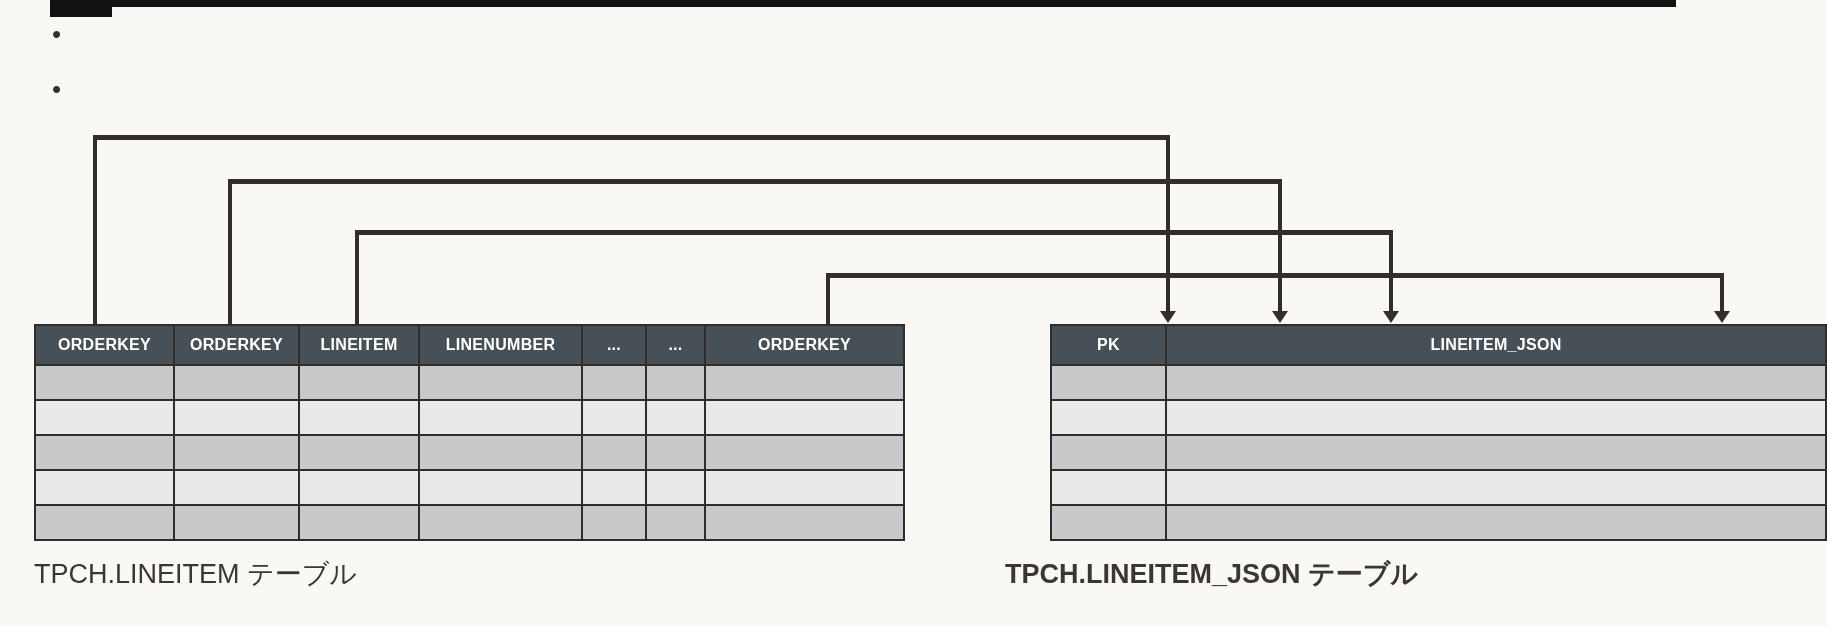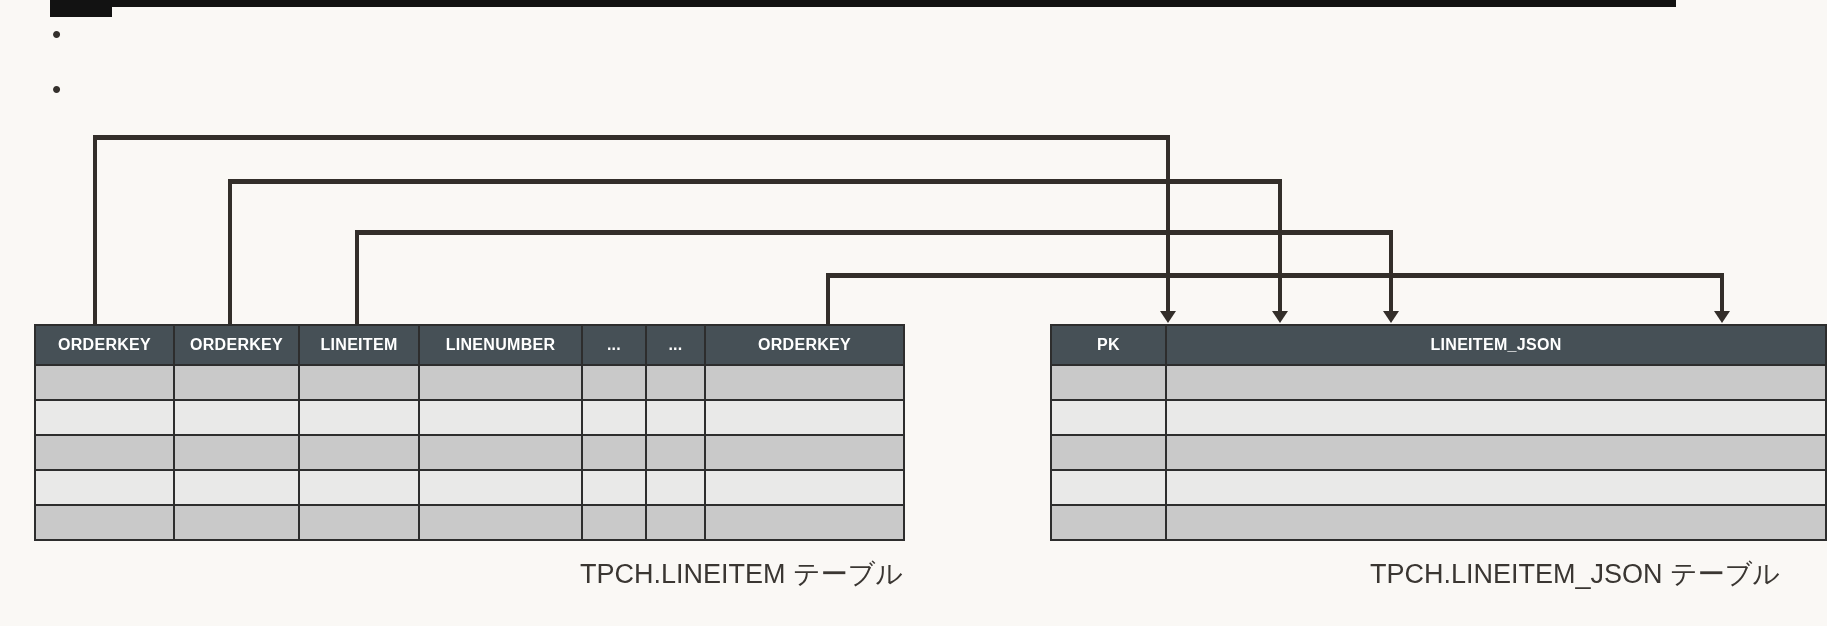--- a/index.html
+++ b/index.html
@@ -42,24 +42,24 @@
     border: 2px solid #2d2d2d; padding: 0 2px;
     font-family: "Liberation Sans", sans-serif;
   }
   td { height: 35px; border: 2px solid #2d2d2d; }
   tr.r-dark td  { background: #c9c9c9; }
   tr.r-light td { background: #e9e9e8; }
 
   
   .caption {
     position: absolute; top: 556px; height: 40px;
-    text-align: right; font-size: 27px; color: #3a3632;
+    text-align: left; font-size: 27px; color: #3a3632;
   }
   .caption-left  { left: 34px;  width: 869px; }
-  .caption-right { left: 1005px; width: 775px; }
+  .caption-right { left: 1005px; width: 775px; font-weight: bold; }
 </style>
 </head>
 <body>
 
 <div class="slide">
 
   <div class="top-notch"></div>
   <div class="top-bar"></div>
 
   <div class="bullets">

